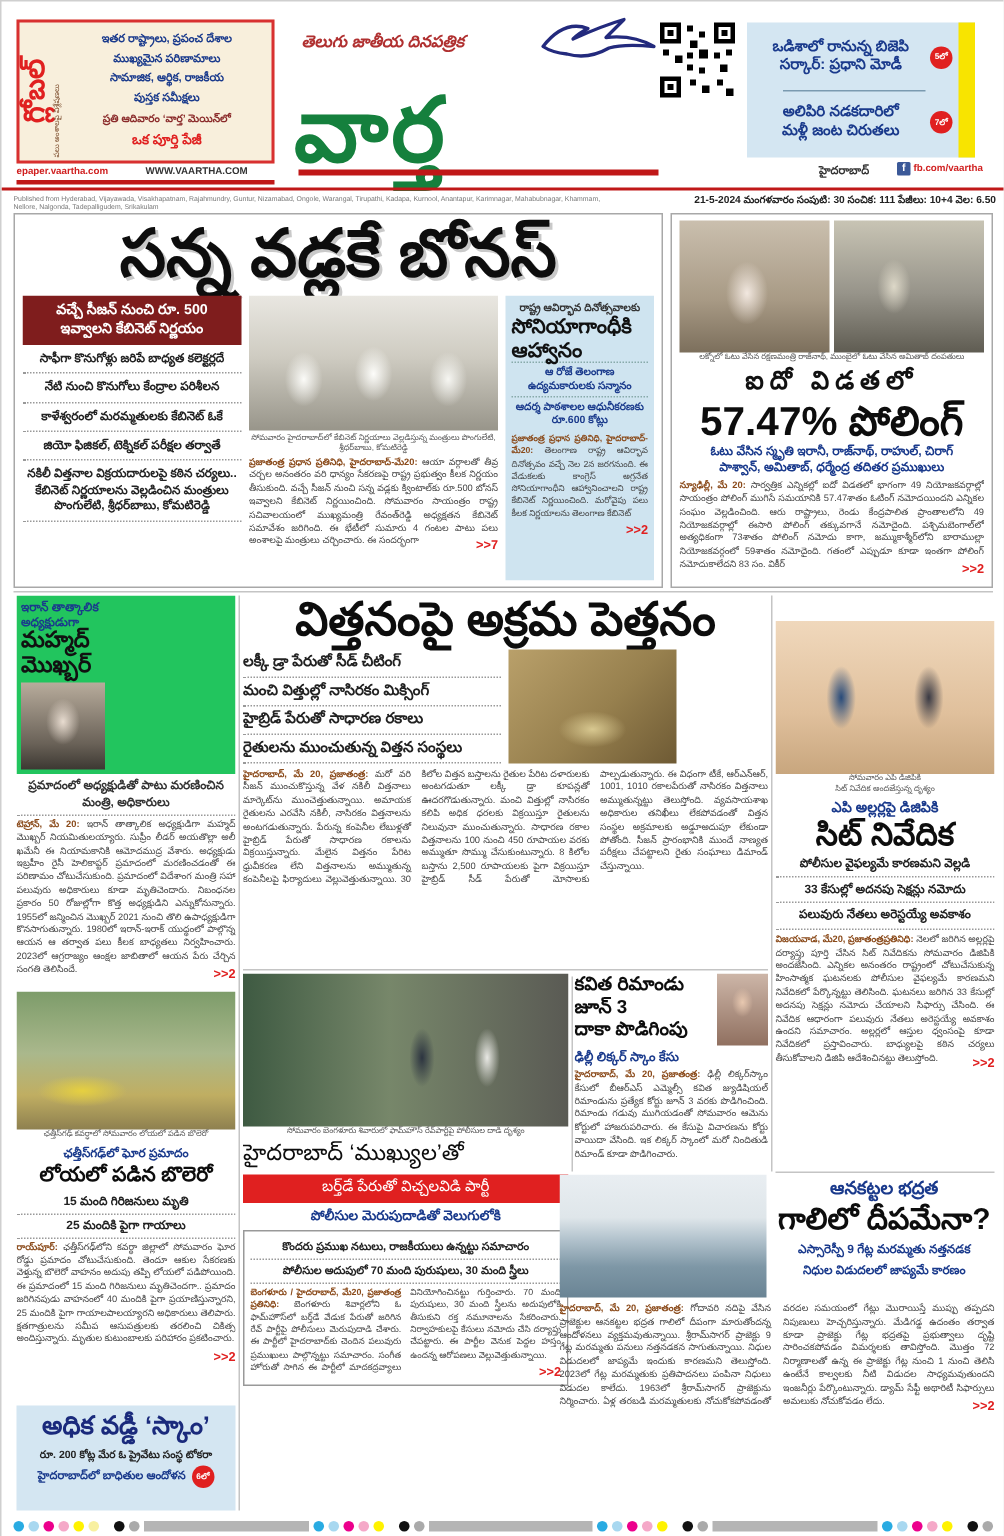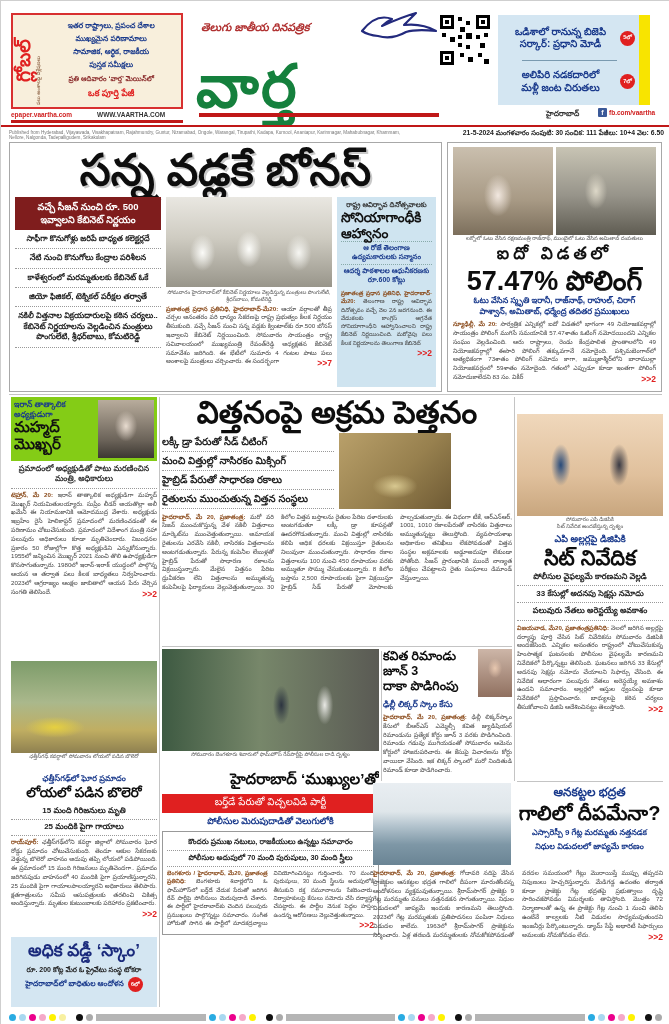--- a/index.html
+++ b/index.html
@@ -69,21 +69,21 @@
     linear-gradient(180deg,#cabfae 0%,#a89a85 60%,#7c6f5c 100%);}
   .ph-amitabh{width:100px;height:88px;background:
     radial-gradient(ellipse 16px 26px at 40% 50%, #ddd8c8 0%, rgba(0,0,0,0) 70%),
     linear-gradient(180deg,#c8c4b4 0%,#97948a 55%,#5f5c52 100%);}
   .poll-kicker{font-size:17px;font-weight:bold;color:#111;text-align:center;letter-spacing:4px;margin-top:2px;}
   .poll-h{font-size:27px;font-weight:bold;color:#0d0d0d;text-align:center;line-height:1.05;}
   .poll-sub{font-size:8.2px;font-weight:bold;color:#1a3a8c;text-align:center;line-height:1.35;}
   #poll-box .body{margin-top:3px;flex:1;overflow:hidden;}
   
   #iran{left:10px;top:396px;width:146px;height:260px;overflow:hidden;}
-  .iran-head{background:#84cc16;display:flex;padding:3px;gap:3px;}
+  .iran-head{background:#22c55e;display:flex;padding:3px;gap:3px;flex-direction:column;}
   .iran-ht{flex:1;}
   .iran-s{font-size:8px;font-weight:bold;color:#1a3a8c;line-height:1.2;}
   .iran-b{font-size:15px;font-weight:bold;color:#111;line-height:1.1;}
   .ph-mokhber{width:56px;height:58px;flex:0 0 auto;background:
     radial-gradient(ellipse 16px 22px at 50% 45%, #e8dcd0 0%, rgba(0,0,0,0) 70%),
     linear-gradient(180deg,#b8ac9c 0%,#6a6258 70%,#3c3832 100%);}
   .iran-sub{font-size:8px;font-weight:bold;color:#333;text-align:center;line-height:1.3;padding:3px 0;border-bottom:1px dotted #999;}
   #iran .body{margin-top:2px;}
   #seeds{left:161px;top:396px;width:350px;height:250px;overflow:hidden;}
   .seeds-h{font-size:31px;font-weight:bold;color:#0d0d0d;line-height:1.05;text-align:center;margin:0 0 3px 0;}
@@ -101,35 +101,35 @@
     linear-gradient(180deg,#f0d8bc 0%,#e0c09c 60%,#c8a67e 100%);}
   .sit-kicker{font-size:9.5px;font-weight:bold;color:#1a3a8c;text-align:center;margin-top:3px;}
   .sit-h{font-size:21px;font-weight:bold;color:#0d0d0d;text-align:center;line-height:1.05;}
   .sit-sub{font-size:8px;font-weight:bold;color:#222;text-align:center;line-height:1.3;padding:3px 0;border-bottom:1px dotted #999;}
   #sit .body{margin-top:3px;}
   
   #bolero{left:10px;top:660px;width:146px;height:272px;overflow:hidden;}
   .ph-bolero{width:100%;height:92px;background:
     radial-gradient(ellipse 40px 14px at 30% 72%, #e6d040 0%, rgba(0,0,0,0) 75%),
     linear-gradient(180deg,#7d9c6a 0%,#aab88c 45%,#c0ae62 75%,#8e8050 100%);}
-  .bol-kicker{font-size:8px;font-weight:bold;color:#1a3a8c;text-align:center;margin-top:14px;}
+  .bol-kicker{font-size:8px;font-weight:bold;color:#1a3a8c;text-align:center;margin-top:4px;}
   .bol-h{font-size:13.5px;font-weight:bold;color:#0d0d0d;text-align:center;}
   .bol-sub{font-size:8px;font-weight:bold;color:#222;text-align:center;padding:2px 0;border-bottom:1px dotted #999;}
   #bolero .body{margin-top:2px;}
   #scam{left:10px;top:936px;width:146px;height:70px;background:#d4e6f2;padding:4px;box-sizing:border-box;text-align:center;overflow:hidden;}
   .scam-h{font-size:17px;font-weight:bold;color:#1a2a7c;}
   .scam-s1{font-size:7px;font-weight:bold;color:#222;margin-top:2px;}
   .scam-row{display:flex;align-items:center;justify-content:center;gap:4px;margin-top:2px;}
   .scam-s2{font-size:7.5px;font-weight:bold;color:#1a3a8c;}
   #rave{left:161px;top:648px;width:217px;height:360px;overflow:hidden;}
   .ph-rave{width:100%;height:102px;background:
     radial-gradient(ellipse 12px 28px at 75% 55%, #e8e8e4 0%, rgba(0,0,0,0) 70%),
     radial-gradient(ellipse 12px 28px at 55% 55%, #2c3440 0%, rgba(0,0,0,0) 70%),
     linear-gradient(90deg,#3e5a42 0%,#77876a 45%,#5a5a54 100%);}
-  .rave-h1{font-size:15px;font-weight:bold;color:#0d0d0d;text-align:right;margin-top:12px;}
+  .rave-h1{font-size:15px;font-weight:normal;color:#0d0d0d;text-align:left;margin-top:2px;}
   .rave-h2{font-size:17px;font-weight:bold;color:#0d0d0d;text-align:center;}
   .rave-band{background:#e02020;color:#fff;font-weight:normal;font-size:10px;text-align:center;padding:2.5px 0;margin-top:3px;}
   .rave-sub{font-size:9px;font-weight:bold;color:#1a3a8c;text-align:center;padding:3px 0;}
   .rave-box{border:1px solid #999;padding:3px 4px;overflow:hidden;}
   .rave-b1{font-size:7.4px;font-weight:bold;color:#222;text-align:center;padding:2px 0;border-bottom:1px dotted #999;}
   .rave-body{columns:2;column-gap:6px;margin-top:2px;font-size:5.9px;}
   #kavitha{left:382px;top:648px;width:129px;height:132px;overflow:hidden;}
   .kav-head{display:flex;gap:3px;}
   .kav-ht{flex:1;font-size:12.5px;font-weight:bold;color:#0d0d0d;line-height:1.2;}
   .ph-kavitha{width:34px;height:48px;flex:0 0 auto;background:

